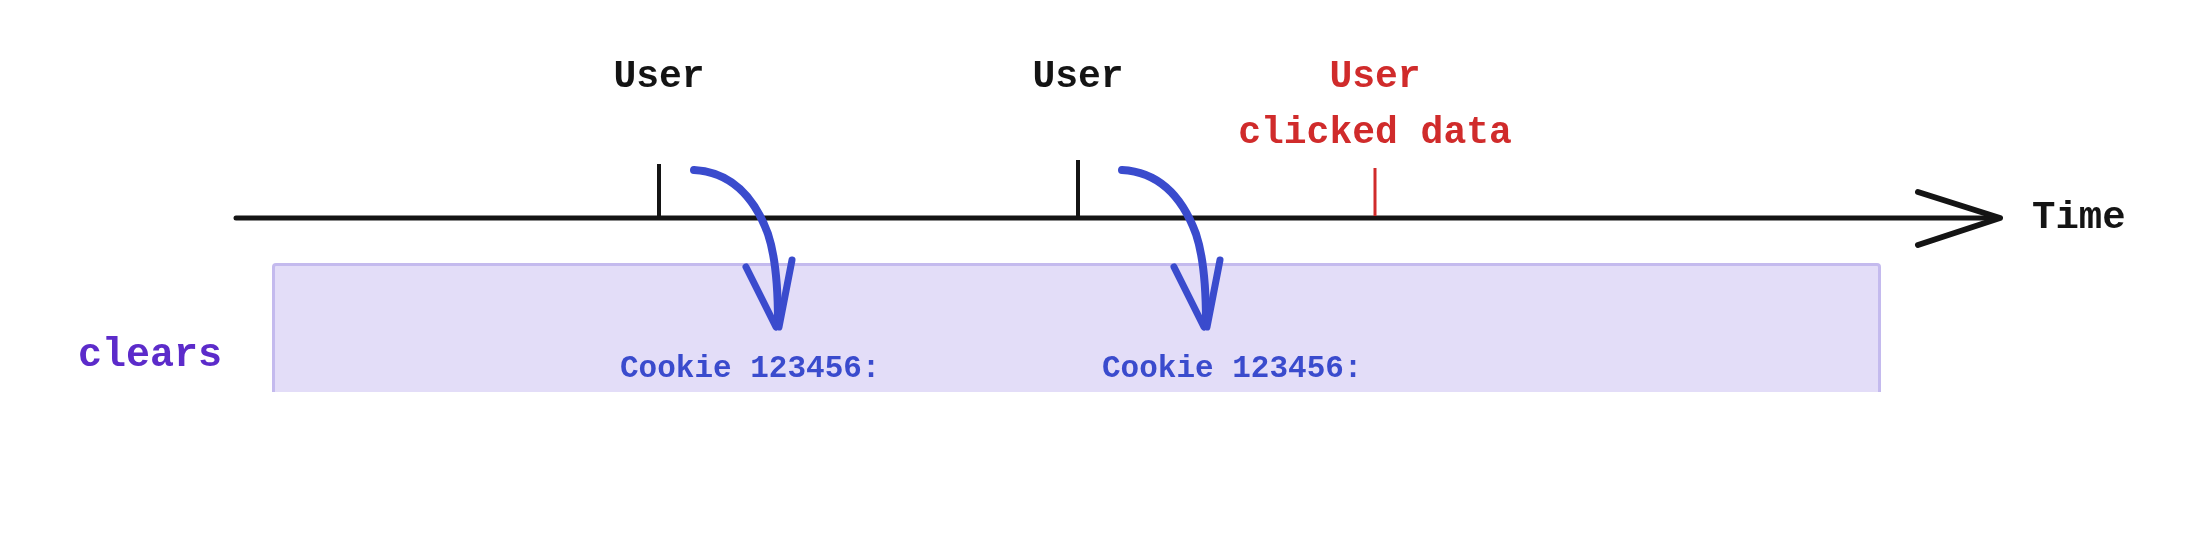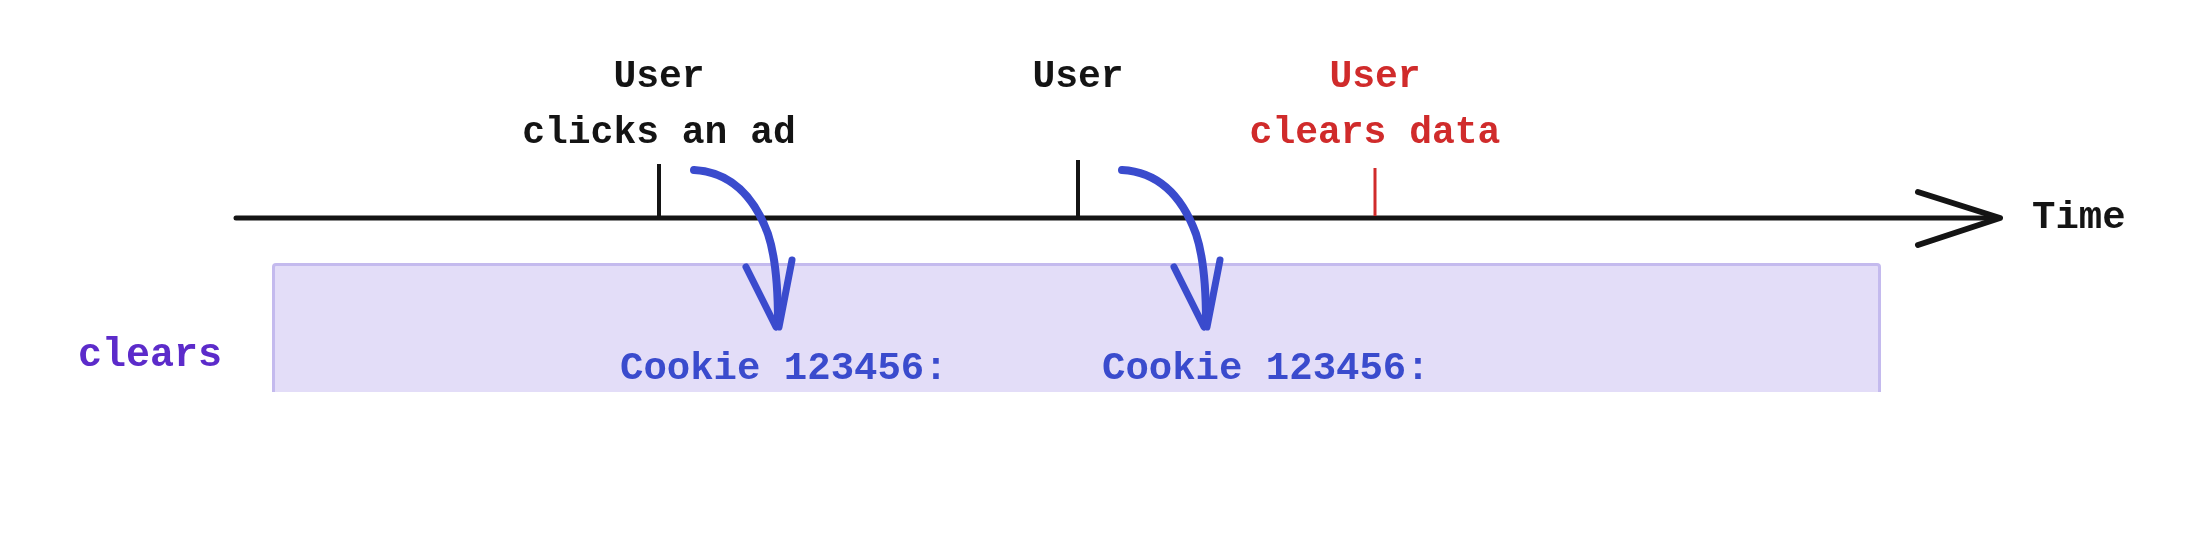--- a/index.html
+++ b/index.html
@@ -54,21 +54,21 @@
     position:absolute;
     left:66px;top:330px;
     font-size:40px;font-weight:700;
     line-height:52px;
     color:var(--purple);
     white-space:nowrap;
   }
   .server-label span{display:block;}
   .record{
     position:absolute;
-    font-size:39px;font-weight:700;
+    font-size:31px;font-weight:700;
     line-height:50px;
     color:var(--blue);
     white-space:nowrap;
     text-align:center;
   }
   .record span{display:block;}
   .record.first{left:608px;top:344px;}
   .record.second{left:1090px;top:344px;}
 </style>
 </head>
@@ -95,28 +95,27 @@
 
     <g>
       <path d="M 1110 170 C 1146 172 1170 196 1184 234 C 1192 258 1194 292 1194 322" fill="none" stroke="var(--blue)" stroke-width="8" stroke-linecap="round"></path>
       <path d="M 1162 267 L 1192 327" fill="none" stroke="var(--blue)" stroke-width="7" stroke-linecap="round"></path>
       <path d="M 1208 260 L 1195 327" fill="none" stroke="var(--blue)" stroke-width="7" stroke-linecap="round"></path>
     </g>
   </svg>
 
   <div class="event-label" style="left:387px;top:49px;">
     <span>User</span>
-    <span>clicks an ad</span>
   </div>
   <div class="event-label" style="left:806px;top:49px;">
     <span>User</span>
   </div>
   <div class="event-label red" style="left:1103px;top:49px;">
     <span>User</span>
-    <span>clears data</span>
+    <span>clicked data</span>
   </div>
 
   <div class="time-label">Time</div>
 
   <div class="server-label">
     <span>clears</span>
   </div>
 
   <div class="record first">
     <span>Cookie 123456:</span>

